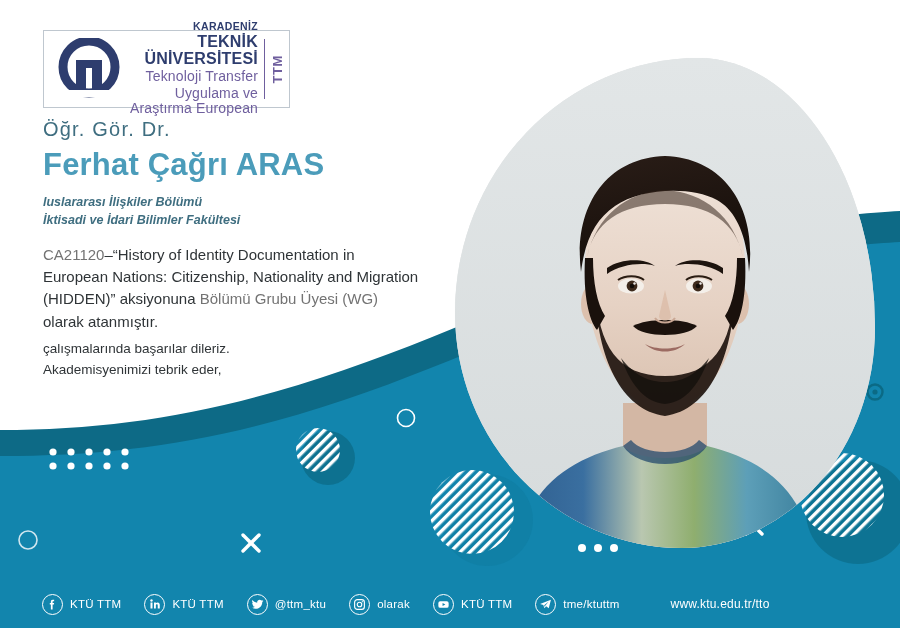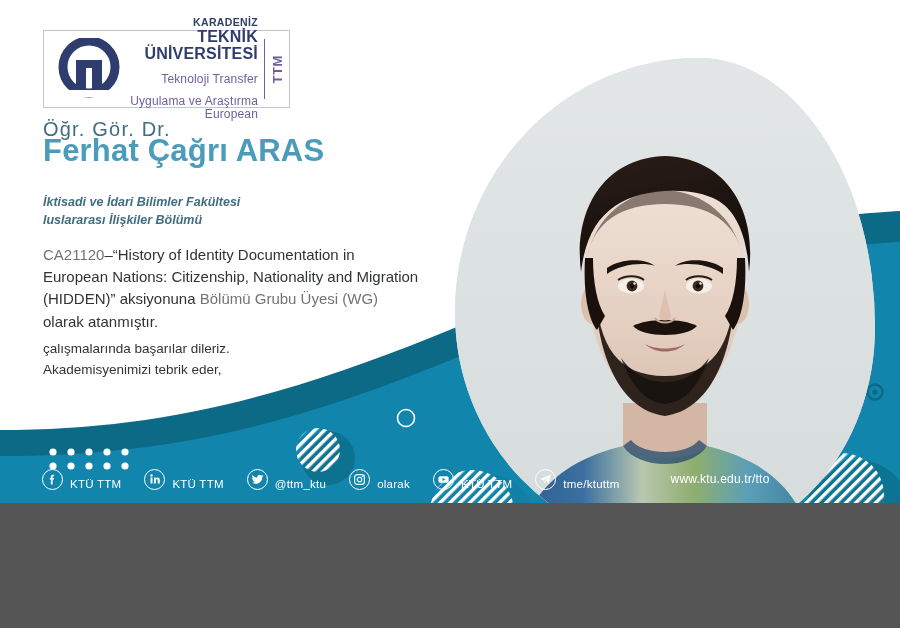--- a/index.html
+++ b/index.html
@@ -1,20 +1,20 @@
 <!DOCTYPE html>
 <html><head>
 <meta charset="utf-8">
 <title>KTU TTM Announcement Card</title>
 <style>
   * { margin:0; padding:0; box-sizing:border-box; }
   html,body{ background:#555; }
   .canvas{
     position:relative;
-    width:900px; height:503px;
+    width:900px; height:628px;
     overflow:hidden;
     background:#ffffff;
     font-family:"Liberation Sans", sans-serif;
     -webkit-font-smoothing:antialiased;
   }
 
   
   .bg-layer{ position:absolute; inset:0; overflow:hidden; }
   .bg-svg{ position:absolute; inset:0; width:900px; height:628px; display:block; }
 
@@ -51,22 +51,22 @@
     font-weight:bold; font-size:10.5px; letter-spacing:.35px;
     color:#2e3d6e;
   }
   .logo-l2{
     font-family:"Liberation Sans", sans-serif;
     font-weight:bold; font-size:16px; letter-spacing:.2px;
     color:#2e3d6e;
   }
   .logo-l3, .logo-l4{
     font-family:"Liberation Sans", sans-serif;
-    font-size:12px; color:#6f5f9e; letter-spacing:.15px;
-    margin-top:10px;
+    font-size:14px; color:#6f5f9e; letter-spacing:.15px;
+    margin-top:2px;
   }
   .logo-div{
     width:1px; align-self:stretch; margin:8px 0;
     background:#6f5f9e; flex:0 0 auto;
   }
   .logo-ttm{
     flex:0 0 auto; width:24px;
     display:flex; align-items:center; justify-content:center;
   }
   .logo-ttm span{
@@ -74,21 +74,21 @@
     font-weight:bold; font-size:13px; letter-spacing:.6px;
     color:#6f5f9e;
   }
 
   
   .title-pre{
     position:absolute; left:43px; top:118px;
     font-size:20px; color:#3f6e80; letter-spacing:1.2px;
   }
   .title-name{
-    position:absolute; left:43px; top:133px;
+    position:absolute; left:43px; top:147px;
     font-size:31px; font-weight:bold; color:#4b9cba;
     letter-spacing:.2px;
   }
   .subtitle{
     position:absolute; left:43px; top:194px;
     font-size:12.5px; font-style:italic; font-weight:bold;
     color:#3f6e80; line-height:1.42;
   }
   .body-text{
     position:absolute; left:43px; top:244px;
@@ -103,21 +103,21 @@
   }
 
   
   .footer{
     position:absolute; left:0; bottom:0;
     width:900px; height:48px;
     display:flex; align-items:center;
     padding-left:42px;
   }
   .social{
-    display:flex; align-items:flex-end;
+    display:flex; align-items:center;
     margin-right:23px;
   }
   .social .ring{
     width:21px; height:21px; border-radius:50%;
     border:1.3px solid #ffffff;
     display:flex; align-items:center; justify-content:center;
     flex:0 0 auto;
   }
   .social .ring svg{ display:block; }
   .social .handle{
@@ -323,22 +323,22 @@
     </div>
     <div class="logo-div"></div>
     <div class="logo-ttm">
       <span>TTM</span>
     </div>
   </div>
 
   <div class="title-pre">Öğr. Gör. Dr.</div>
   <div class="title-name">Ferhat Çağrı ARAS</div>
   <div class="subtitle">
+    <div>luslararası İlişkiler Bölümü</div>
     <div>İktisadi ve İdari Bilimler Fakültesi</div>
-    <div>luslararası İlişkiler Bölümü</div>
   </div>
 
   <div class="body-text">
     <b>CA21120</b><span>–“History of Identity Documentation in European Nations: Citizenship, Nationality and Migration (HIDDEN)” aksiyonuna </span><b>Bölümü Grubu Üyesi (WG)</b><span> olarak atanmıştır.</span>
   </div>
 
   <div class="closing">
     <div>çalışmalarında başarılar dileriz.</div>
     <div>Akademisyenimizi tebrik eder,</div>
   </div>

